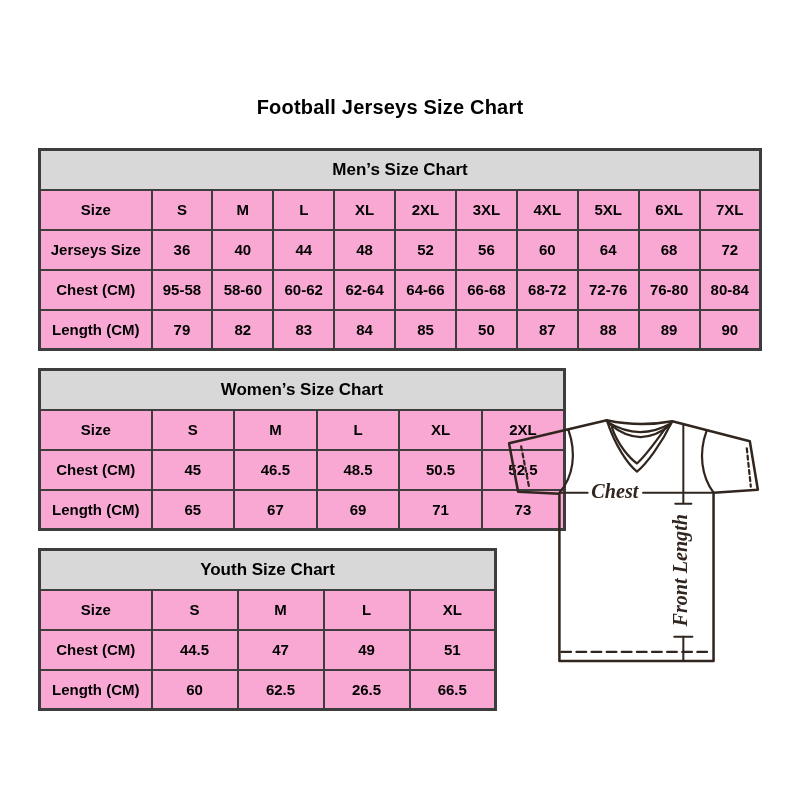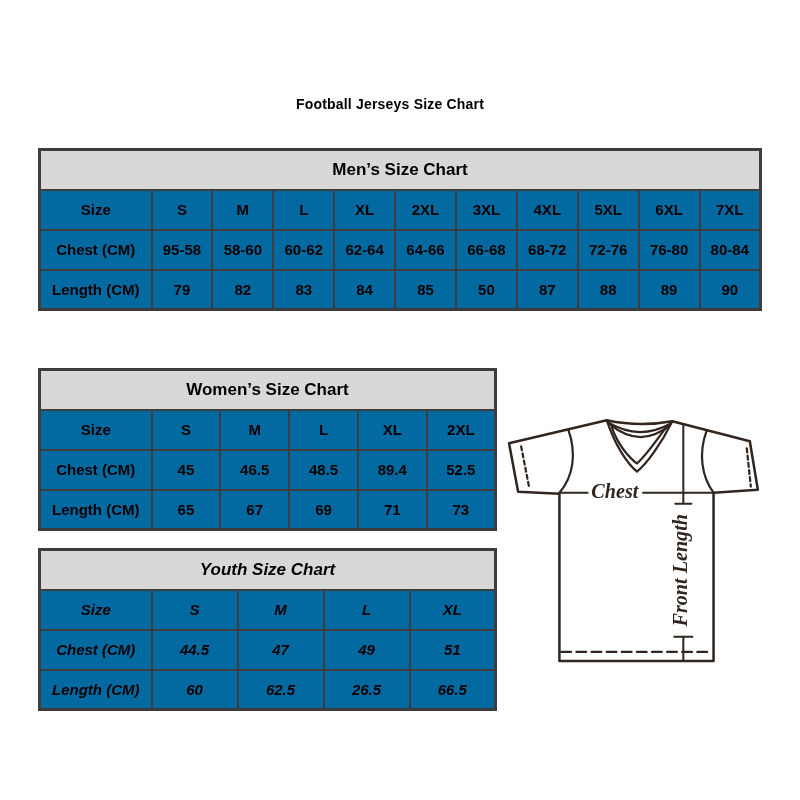--- a/index.html
+++ b/index.html
@@ -9,38 +9,38 @@
     --jersey:#31261f;
   }
   html,body{margin:0;padding:0;}
   body{
     width:800px;height:800px;background:#ffffff;position:relative;
     font-family:"Liberation Sans", sans-serif;color:var(--txt);
     overflow:hidden;
   }
   .page-title{
     position:absolute;left:0;top:96px;width:780px;text-align:center;
-    font-size:14px;font-weight:bold;letter-spacing:0.2px;
+    font-size:20px;font-weight:bold;letter-spacing:0.2px;
   }
   table.size-table{
     position:absolute;border-collapse:collapse;table-layout:fixed;
-    border:3px solid var(--tbl-border);background:#0369a1;
+    border:3px solid var(--tbl-border);background:#f9a8d4;
   }
   table.size-table tr{height:40px;}
   table.size-table td{
     border:2px solid var(--tbl-border);text-align:center;vertical-align:middle;
     font-weight:bold;font-size:15px;padding:0;color:var(--txt);
     white-space:nowrap;overflow:hidden;
   }
   table.size-table td.tbl-title{
     background:var(--tbl-header-bg);font-size:17px;
   }
   #mens-table{left:38px;top:148px;width:724px;}
-  #womens-table{left:38px;top:368px;width:459px;}
-  #youth-table{left:38px;top:548px;width:459px;font-style:italic;}
+  #womens-table{left:38px;top:368px;width:528px;}
+  #youth-table{left:38px;top:548px;width:459px;}
   #mens-table col:first-child{width:112px;}
   #womens-table col:first-child{width:112px;}
   #youth-table col:first-child{width:112px;}
   .jersey-wrap{position:absolute;left:503px;top:398px;width:272px;height:272px;}
   .jersey-wrap svg{display:block;}
 </style>
 </head>
 <body>
 
 <div class="page-title">Football Jerseys Size Chart</div>
@@ -70,20 +70,33 @@
         <td>L</td>
         <td>XL</td>
         <td>2XL</td>
         <td>3XL</td>
         <td>4XL</td>
         <td>5XL</td>
         <td>6XL</td>
         <td>7XL</td>
       </tr>
       <tr>
+        <td>Jerseys Size</td>
+        <td>36</td>
+        <td>40</td>
+        <td>44</td>
+        <td>48</td>
+        <td>52</td>
+        <td>56</td>
+        <td>60</td>
+        <td>64</td>
+        <td>68</td>
+        <td>72</td>
+      </tr>
+      <tr>
         <td>Chest (CM)</td>
         <td>95-58</td>
         <td>58-60</td>
         <td>60-62</td>
         <td>62-64</td>
         <td>64-66</td>
         <td>66-68</td>
         <td>68-72</td>
         <td>72-76</td>
         <td>76-80</td>
@@ -124,21 +137,21 @@
         <td>M</td>
         <td>L</td>
         <td>XL</td>
         <td>2XL</td>
       </tr>
       <tr>
         <td>Chest (CM)</td>
         <td>45</td>
         <td>46.5</td>
         <td>48.5</td>
-        <td>89.4</td>
+        <td>50.5</td>
         <td>52.5</td>
       </tr>
       <tr>
         <td>Length (CM)</td>
         <td>65</td>
         <td>67</td>
         <td>69</td>
         <td>71</td>
         <td>73</td>
       </tr>

